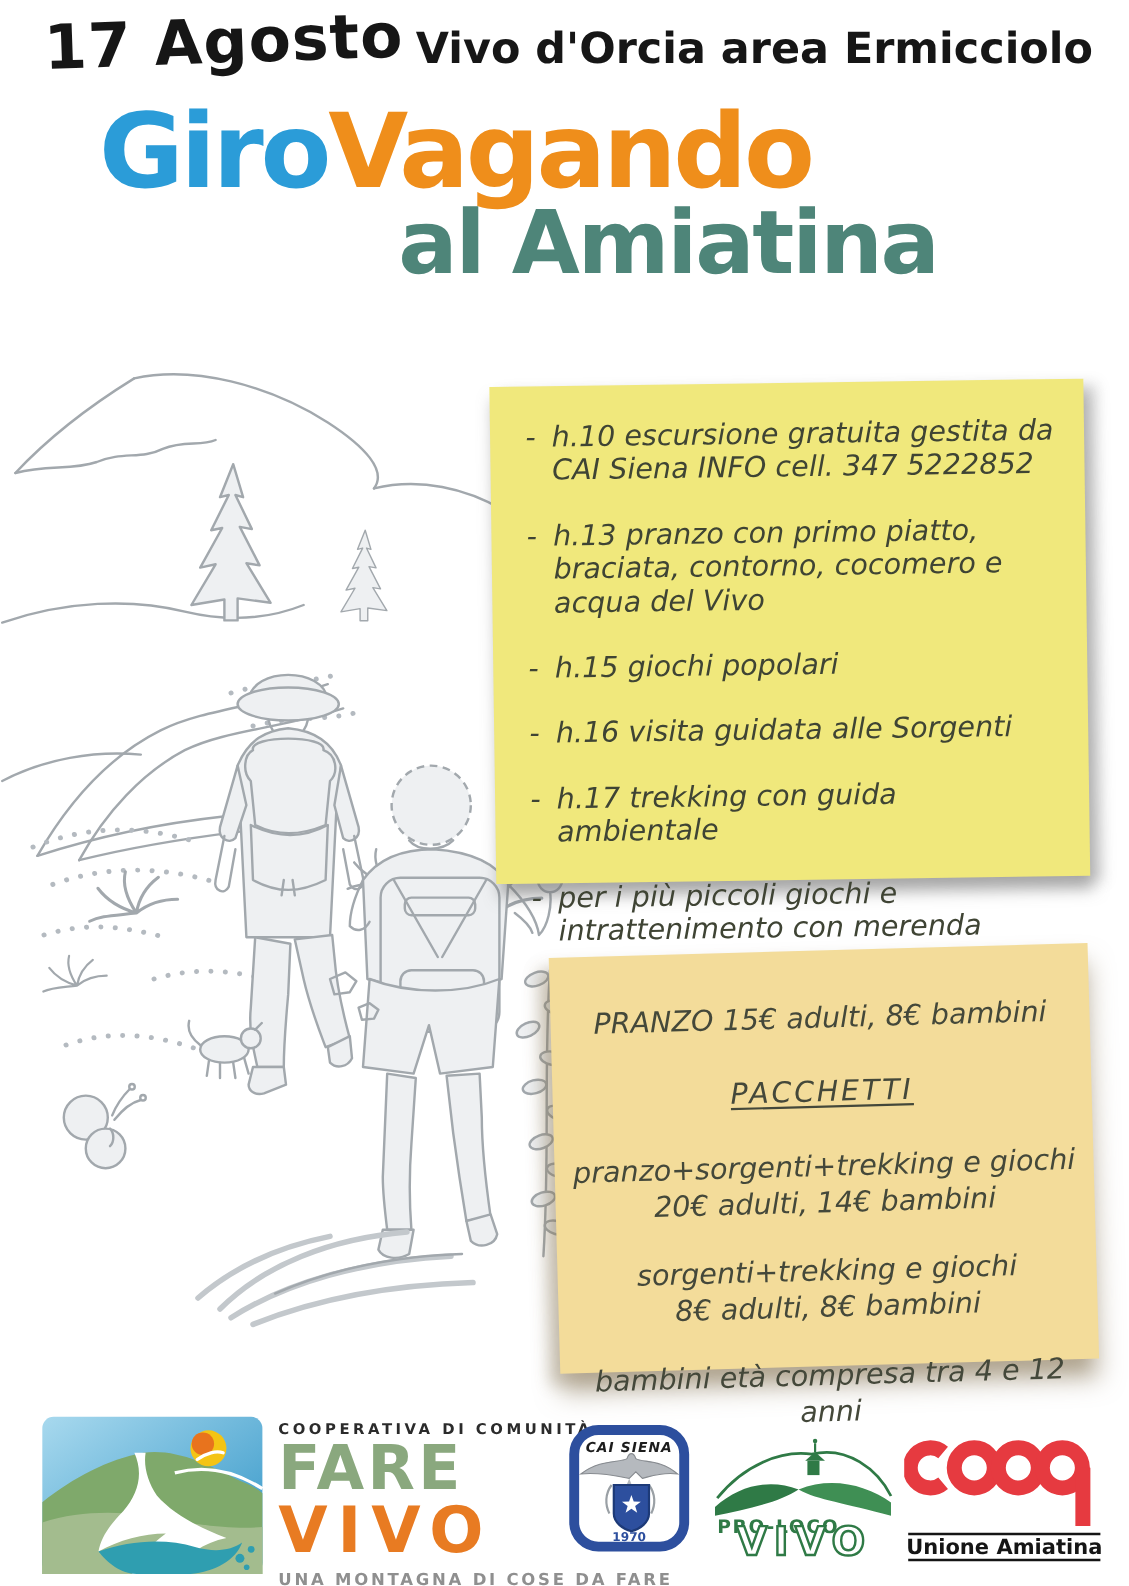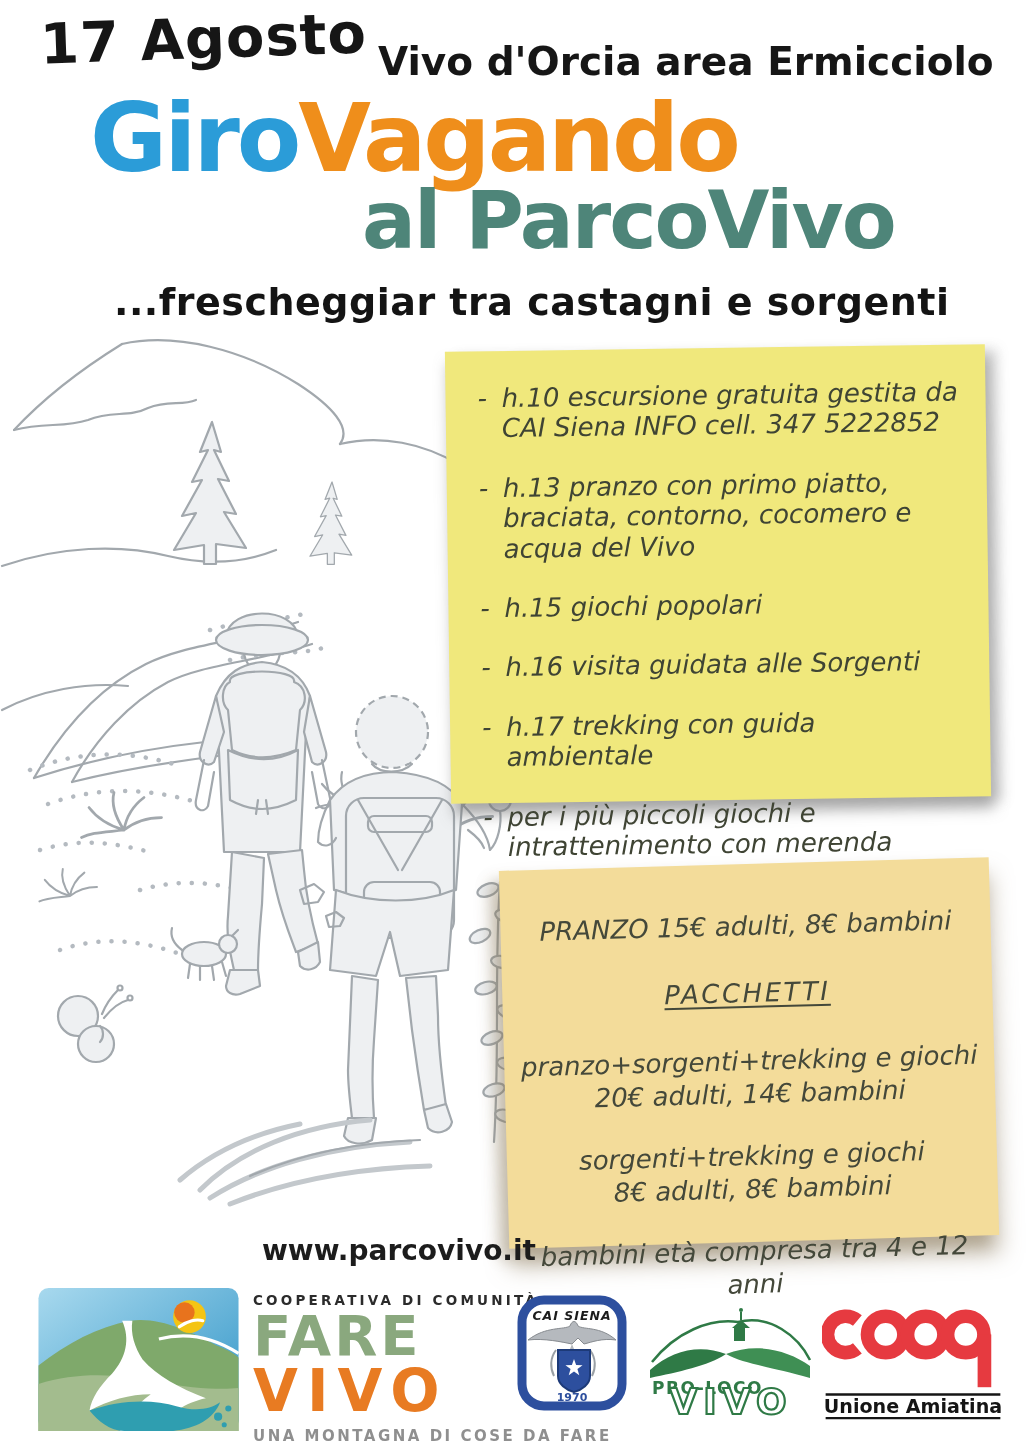--- a/index.html
+++ b/index.html
@@ -4,21 +4,21 @@
 <style>
   html,body{margin:0;padding:0;background:#ffffff;}
   .poster{
     position:relative;width:1026px;height:1442px;background:#ffffff;overflow:hidden;
     font-family:"DejaVu Sans", sans-serif;color:#161616;
   }
   .abs{position:absolute;}
 
   
   .date{left:40px;top:6px;font-size:56px;font-weight:800;letter-spacing:1px;transform:rotate(-2deg);}
-  .location{left:378px;top:22px;font-size:39px;font-weight:700;margin-top:17px;}
+  .location{left:378px;top:22px;font-size:39px;font-weight:700;}
 
   
   .title1{left:90px;top:84px;font-size:94px;font-weight:800;letter-spacing:-3px;white-space:nowrap;}
   .t-giro{color:#2b9cd8;}
   .t-vagando{color:#ef8e1b;}
   .title2{left:362px;top:174px;font-size:80px;font-weight:800;letter-spacing:-2px;color:#4e8579;white-space:nowrap;}
   .subtitle{left:114px;top:280px;font-size:38px;font-weight:700;letter-spacing:.5px;color:#141414;white-space:nowrap;}
 
   
   .illu{left:0;top:330px;}
@@ -68,22 +68,21 @@
 </style>
 </head>
 <body>
 
 <div class="poster">
 
   <div class="abs date">17 Agosto</div>
   <div class="abs location">Vivo d'Orcia area Ermicciolo</div>
 
   <div class="abs title1"><span class="t-giro">Giro</span><span class="t-vagando">Vagando</span></div>
-  <div class="abs title2">al ParcoVivo</div>
-  <div class="abs subtitle">...frescheggiar tra castagni e sorgenti</div>
+  <div class="abs title2">al Amiatina</div>
 
   <svg class="abs illu" width="520" height="880" viewBox="0 0 520 880" aria-hidden="true">
     <defs>
       <g id="tuft">
         <path class="sk" d="M0,0 C-14,-4 -22,-10 -28,-18 M0,0 C-8,-12 -10,-22 -8,-30 M0,0 C2,-12 8,-20 16,-26 M0,0 C10,-8 20,-10 30,-10 M0,0 C-18,2 -26,2 -34,6"></path>
       </g>
       <path id="pine" d="M0,0 L-12,30 L-4,28 L-20,60 L-10,58 L-30,94 L-16,91 L-38,128 L-8,123 L-8,142 L4,142 L4,122 L34,126 L12,90 L24,92 L6,57 L17,59 L2,28 L9,30 Z"></path>
     </defs>
 
     <g>
@@ -224,21 +223,20 @@
       <p>pranzo+sorgenti+trekking e giochi</p>
       <p>20€ adulti, 14€ bambini</p>
     </div>
     <div class="np-group">
       <p>sorgenti+trekking e giochi</p>
       <p>8€ adulti, 8€ bambini</p>
     </div>
     <p>bambini età compresa tra 4 e 12 anni</p>
   </div>
 
-  <div class="abs website">www.parcovivo.it</div>
 
   <div class="abs pv-logo">
     <svg width="205" height="148" viewBox="0 0 200 145" aria-hidden="true">
       <defs>
         <linearGradient id="sky" x1="0" y1="0" x2="1" y2="1">
           <stop offset="0" stop-color="#a8d9ee"></stop>
             <stop offset="1" stop-color="#2e93c6"></stop>
         </linearGradient>
       </defs>
       <rect x="2" y="2" width="196" height="140" rx="10" fill="url(#sky)"></rect>

